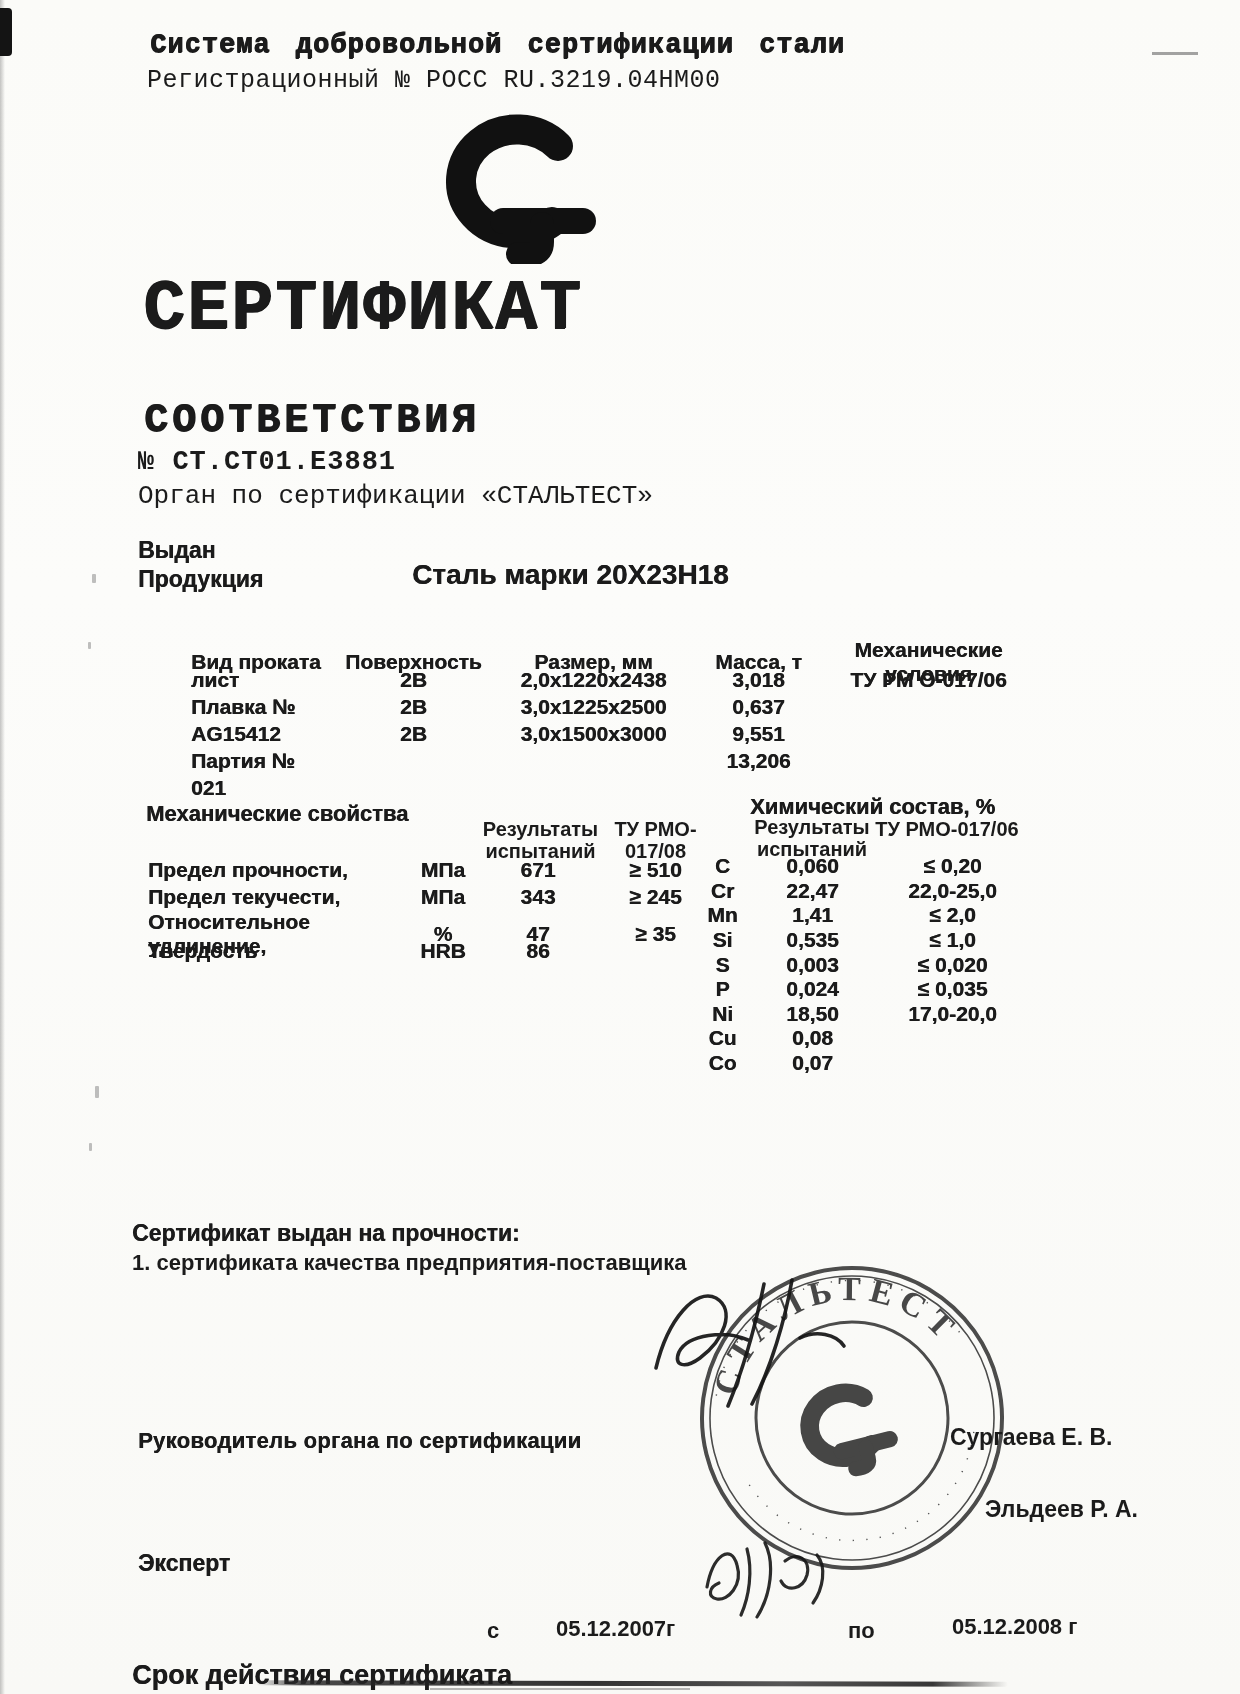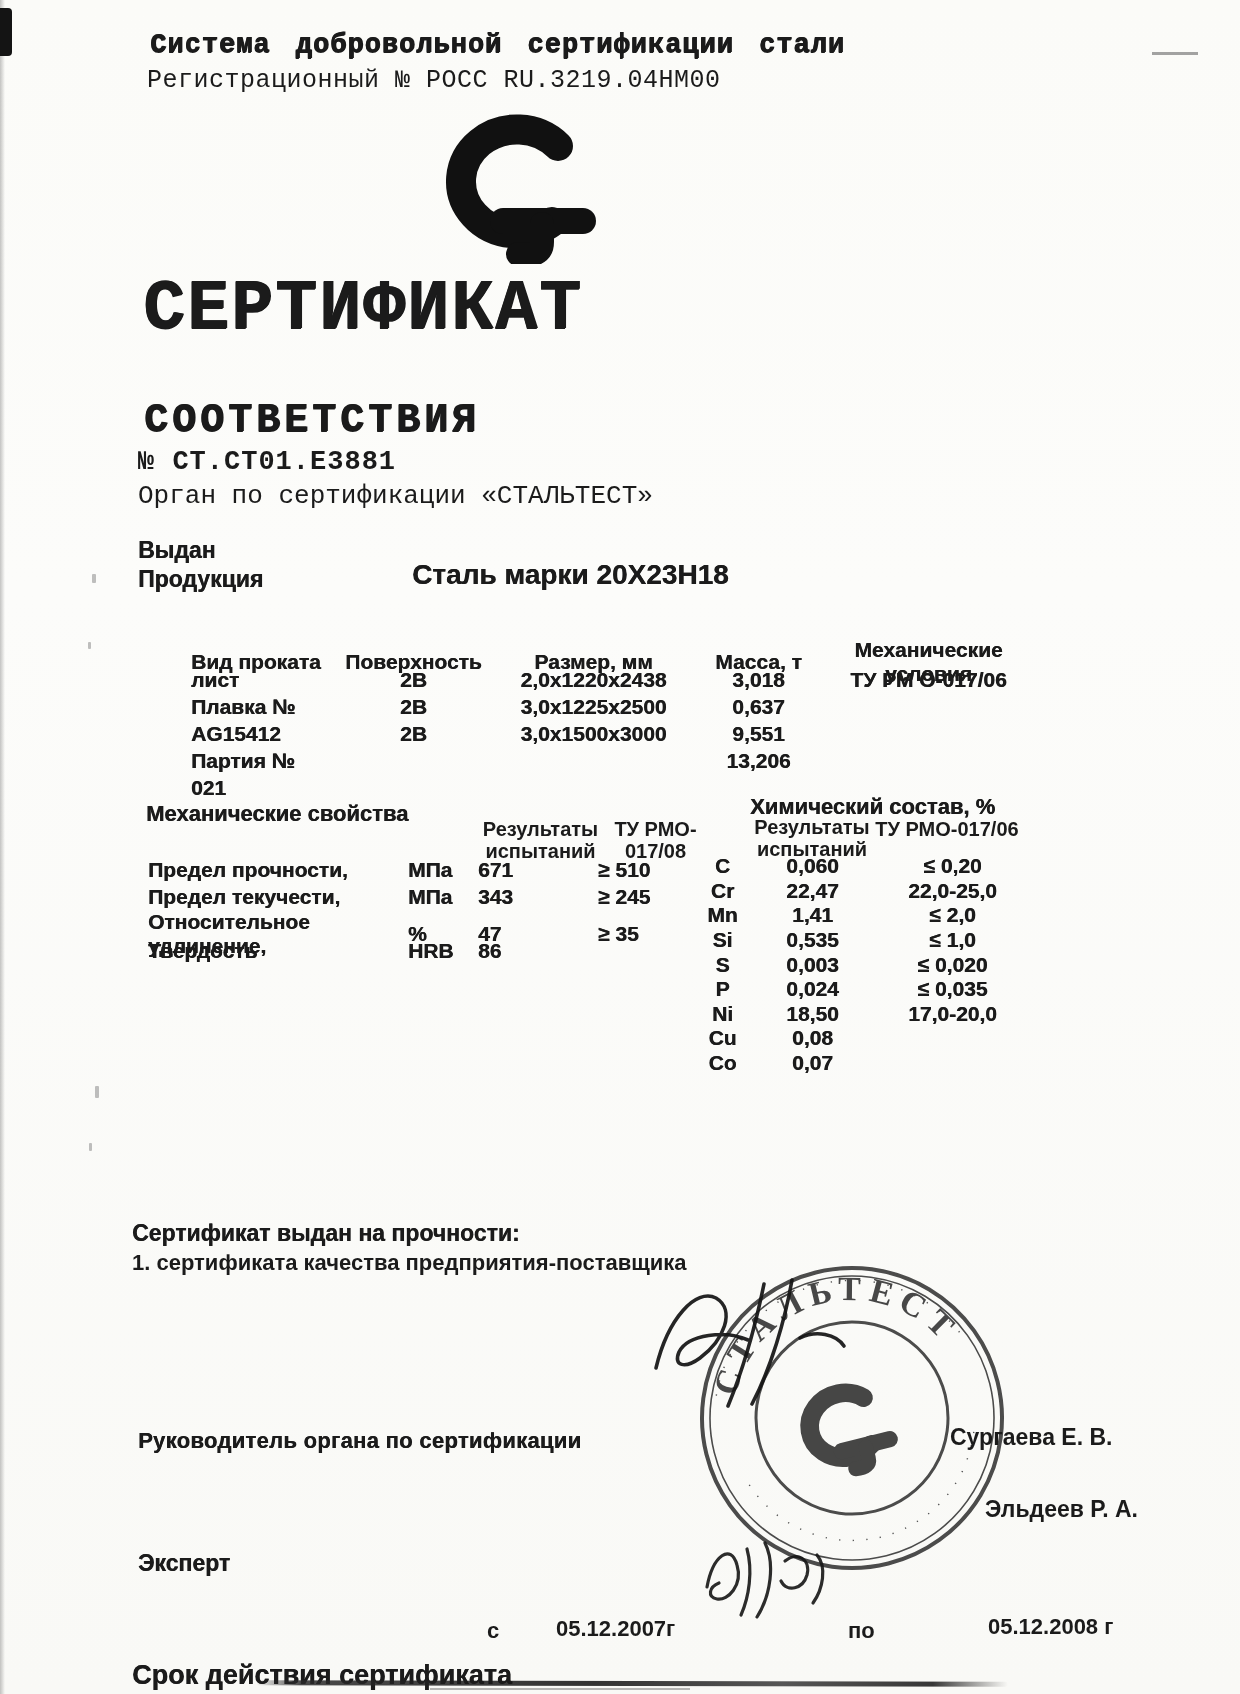--- a/index.html
+++ b/index.html
@@ -40,21 +40,21 @@
   .rt-row > div:first-child { text-align:left; }
   .rt-row > div:last-child  { text-align:center; }
 
   
   .mech-title { left:146px; top:801px; font-size:22px; }
   .two-line-head { font-size:20px; font-weight:700; line-height:22px; text-align:center; }
   .mech-res-head { left:478px; top:818px; width:125px; }
   .mech-tu-head  { left:598px; top:818px; width:115px; }
   .mech { left:148px; top:856px; width:565px; font-size:21px; font-weight:700; }
   .mech-row { display:grid; grid-template-columns:260px 70px 120px 115px; height:27px; align-items:center; }
-  .mech-row > div { text-align:left; }
+  .mech-row > div { text-align:center; }
   .mech-row > div:first-child { text-align:left; }
 
   
   .chem-title { left:750px; top:794px; font-size:22px; }
   .chem-res-head { left:752px; top:816px; width:120px; }
   .chem-tu-head  { left:872px; top:818px; width:150px; text-align:center; font-size:20px; font-weight:700; }
   .chem { left:700px; top:854px; width:325px; font-size:21px; font-weight:700; }
   .chem-row { display:grid; grid-template-columns:45px 135px 145px; height:24.6px; align-items:center; }
   .chem-row > div { text-align:center; }
 
@@ -70,21 +70,21 @@
 
   .stamp { left:692px; top:1258px; width:320px; height:320px; transform:rotate(-14deg); opacity:0.84; z-index:2; }
   .sig1  { left:640px; top:1268px; width:220px; height:150px; z-index:3; opacity:0.92; }
   .sig2  { left:695px; top:1515px; width:180px; height:115px; z-index:3; opacity:0.9; }
 
   
   .val-label { left:132px; top:1616px; font-size:27px;margin-top:44px; }
   .val-c     { left:487px; top:1618px; font-size:22px; }
   .val-d1    { left:556px; top:1616px; font-size:22px; }
   .val-po    { left:848px; top:1618px; font-size:22px; }
-  .val-d2    { left:952px; top:1614px; font-size:22px;margin-left:36px; }
+  .val-d2    { left:952px; top:1614px; font-size:22px; }
 
   
   .corner-blob { left:0; top:8px; width:12px; height:48px; background:#141414; border-radius:0 4px 4px 0; }
   .edge-shade  { left:0; top:0; width:5px; height:100%; background:linear-gradient(90deg,rgba(90,90,90,.35),rgba(0,0,0,0)); }
   .speck { background:#8b8b8b; opacity:.55; border-radius:1px; }
   .sp1 { left:92px;  top:574px;  width:4px; height:9px;  }
   .sp2 { left:88px;  top:642px;  width:3px; height:7px;  }
   .sp3 { left:95px;  top:1086px; width:4px; height:12px; }
   .sp4 { left:89px;  top:1143px; width:3px; height:8px;  }
   .dash-tr { left:1152px; top:52px; width:46px; height:3px; background:#4a4a4a; opacity:.5; }

